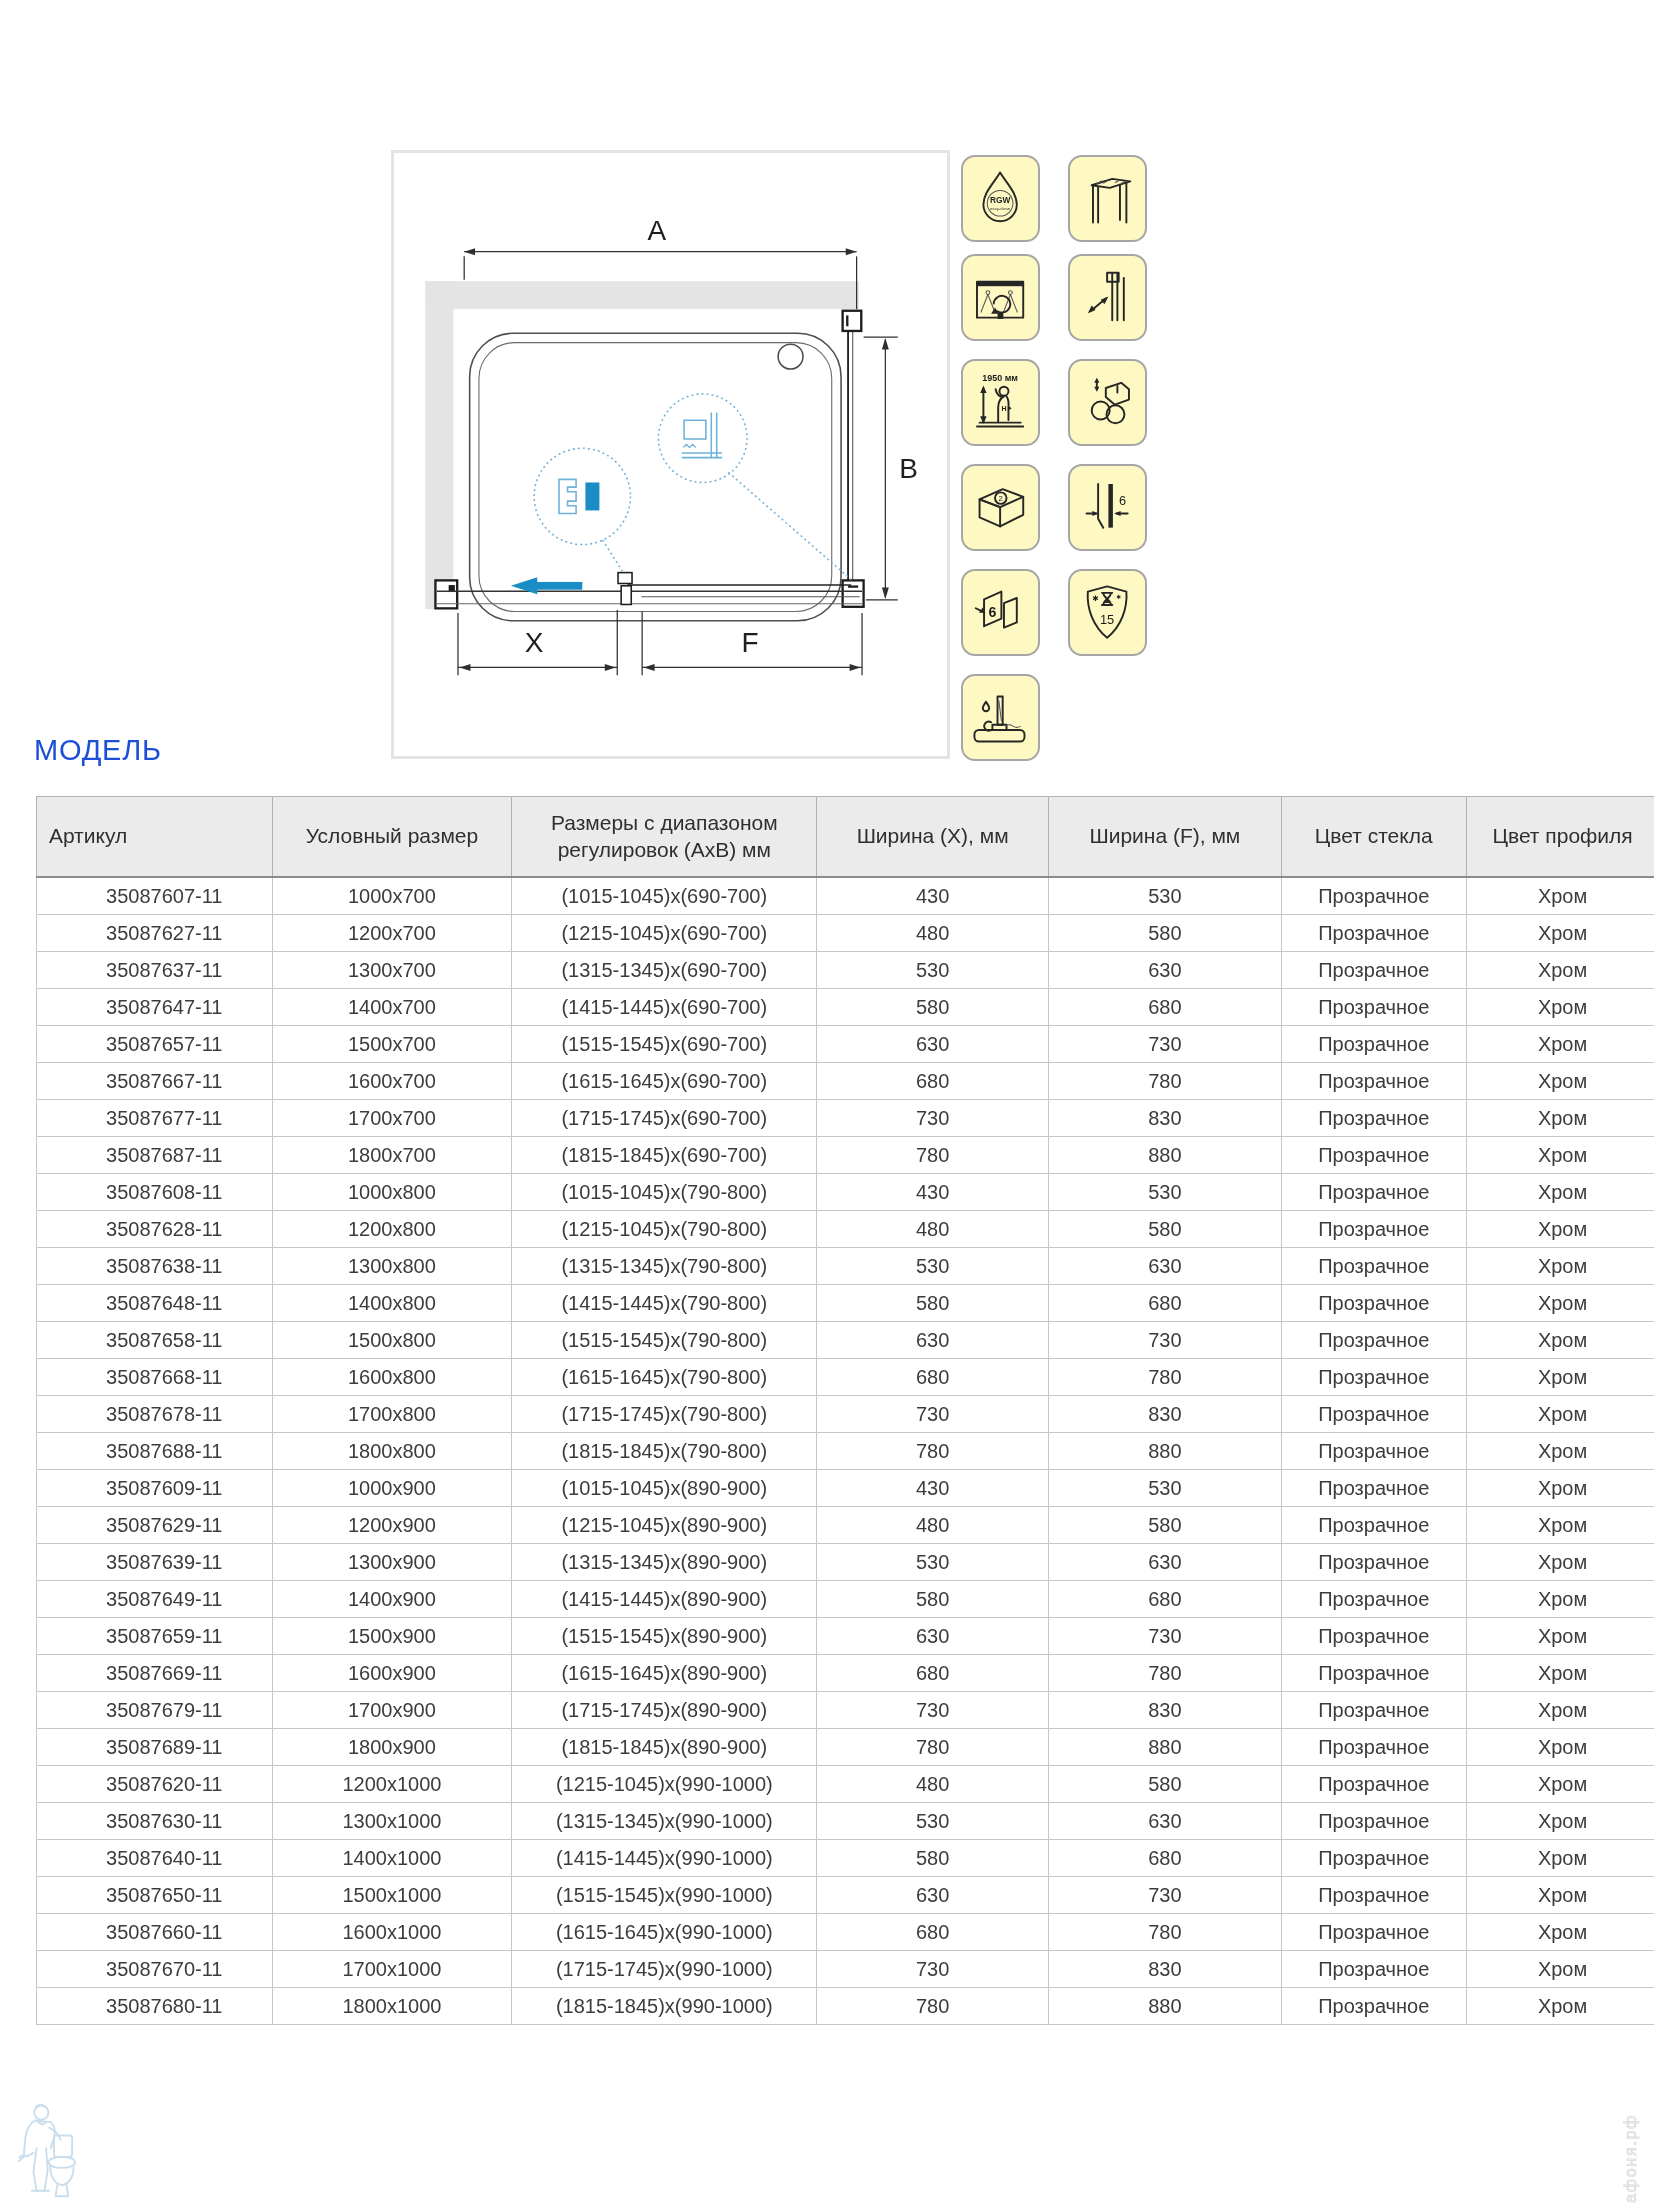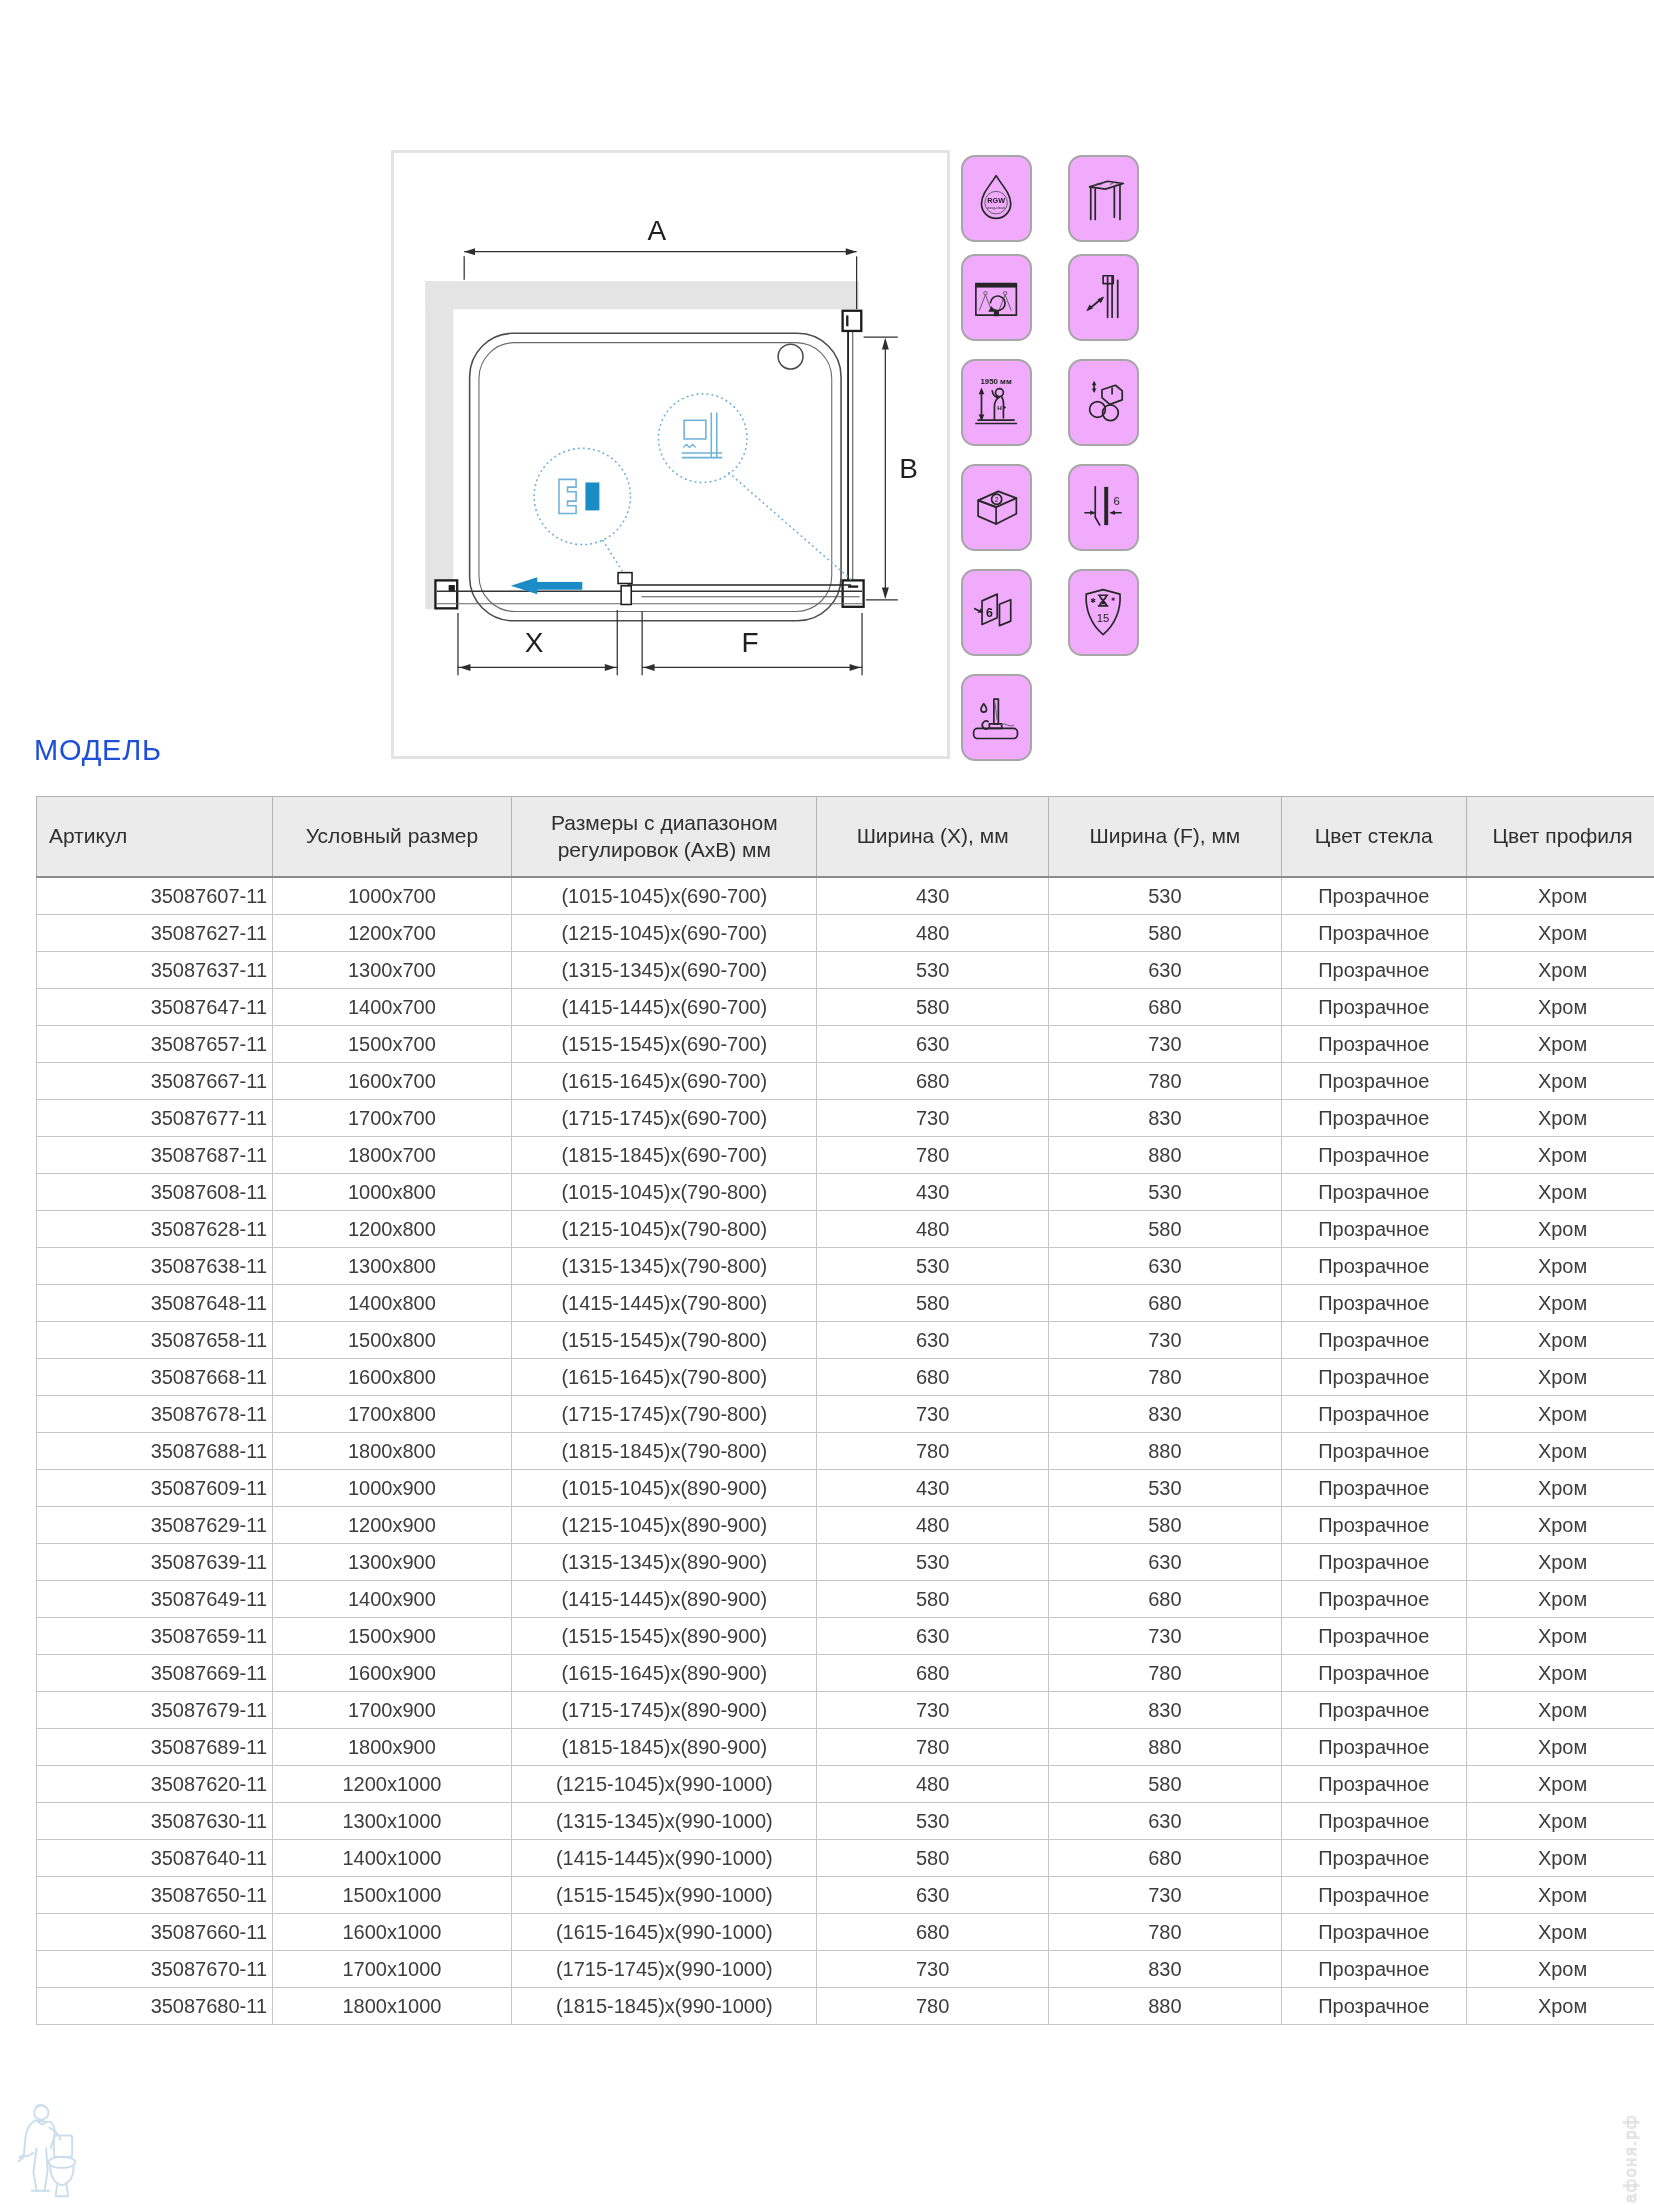--- a/index.html
+++ b/index.html
@@ -9,22 +9,22 @@
   }
   
   .diagram-frame{
     position:absolute;left:391px;top:150px;width:559px;height:609px;
     border:3.1px solid #e3e3e3;box-sizing:border-box;background:#ffffff;
   }
   .diagram-frame svg{display:block;width:100%;height:100%}
   .dim-label{font-family:"Liberation Sans",sans-serif;font-size:36px;fill:#1f1f1f}
   
   .icon-tile{
-    position:absolute;width:71px;height:87px;box-sizing:border-box;
-    border:2.3px solid #a6a6a6;border-radius:14px;background:#f0abfc;padding:5.4px;
+    position:absolute;width:79px;height:87px;box-sizing:border-box;
+    border:2.3px solid #a6a6a6;border-radius:14px;background:#fef9c3;padding:5.4px;
   }
   .icon-tile svg{display:block;width:100%;height:100%}
   .ic{stroke:#262626;stroke-width:3;fill:none;stroke-linecap:round;stroke-linejoin:round}
   .ic-thin{stroke:#555;stroke-width:1.6;fill:none}
   .ic-fill{fill:#262626;stroke:none}
   .ic-txt{font-family:"Liberation Sans",sans-serif;fill:#1d1d1d}
   
   .model-heading{
     position:absolute;left:34px;top:734px;font-size:29px;font-weight:500;
     letter-spacing:0.8px;color:#1d4ed8;
@@ -39,21 +39,21 @@
   table.spec th{
     background:#ebebeb;font-weight:400;font-size:21px;color:#2f2f2f;
     border:0.8px solid #b3b3b3;height:76px;line-height:1.25;text-align:center;
     padding:1.6px 6.2px;border-bottom:2.3px solid #8c8c8c;
   }
   table.spec th.h-article{text-align:left;padding-left:12.4px}
   table.spec td{
     font-size:20px;color:#3c3c3c;text-align:center;height:36px;
     border:0.8px solid #c6c6c6;padding:0 4.7px;background:#fff;
   }
-  table.spec td.cell-article{text-align:right;padding-left:25px}
+  table.spec td.cell-article{text-align:center;padding-left:25px}
   col.c1{width:14.7%}col.c2{width:14.9%}col.c3{width:19%}
   col.c4{width:14.4%}col.c5{width:14.5%}col.c6{width:11.5%}col.c7{width:12%}
   
   .mascot{position:absolute;left:4.7px;top:2096px;width:79px;height:106px;opacity:.55}
   .wm-vertical{
     position:absolute;left:1621px;top:2079px;height:124px;
     writing-mode:vertical-rl;transform:rotate(180deg);
     font-size:16.3px;letter-spacing:1.6px;color:#f2f2f2;
     -webkit-text-stroke:0.8px #dcdcdc;user-select:none;
   }

